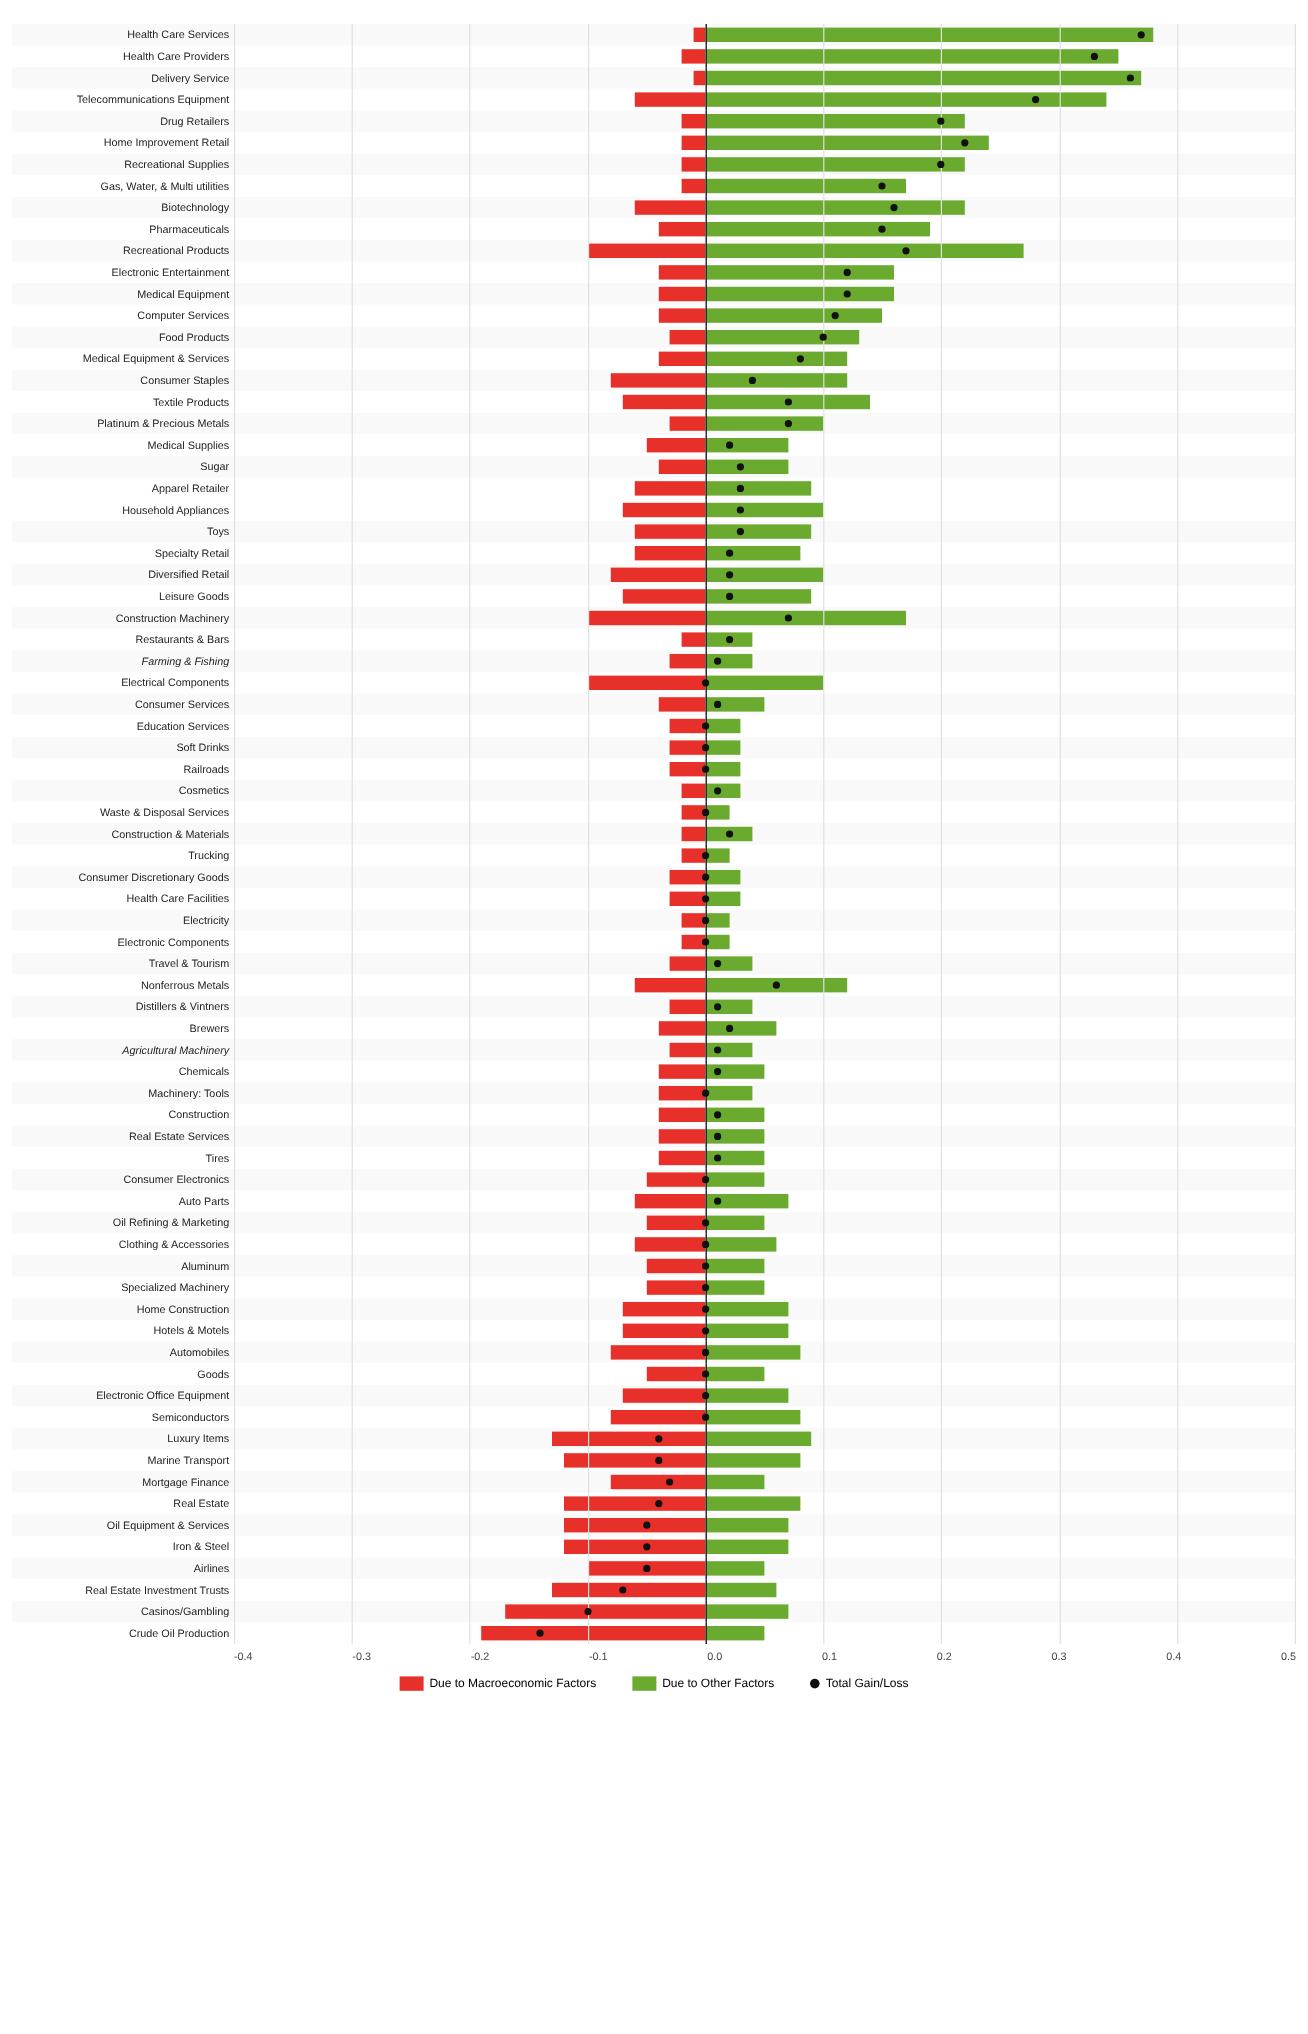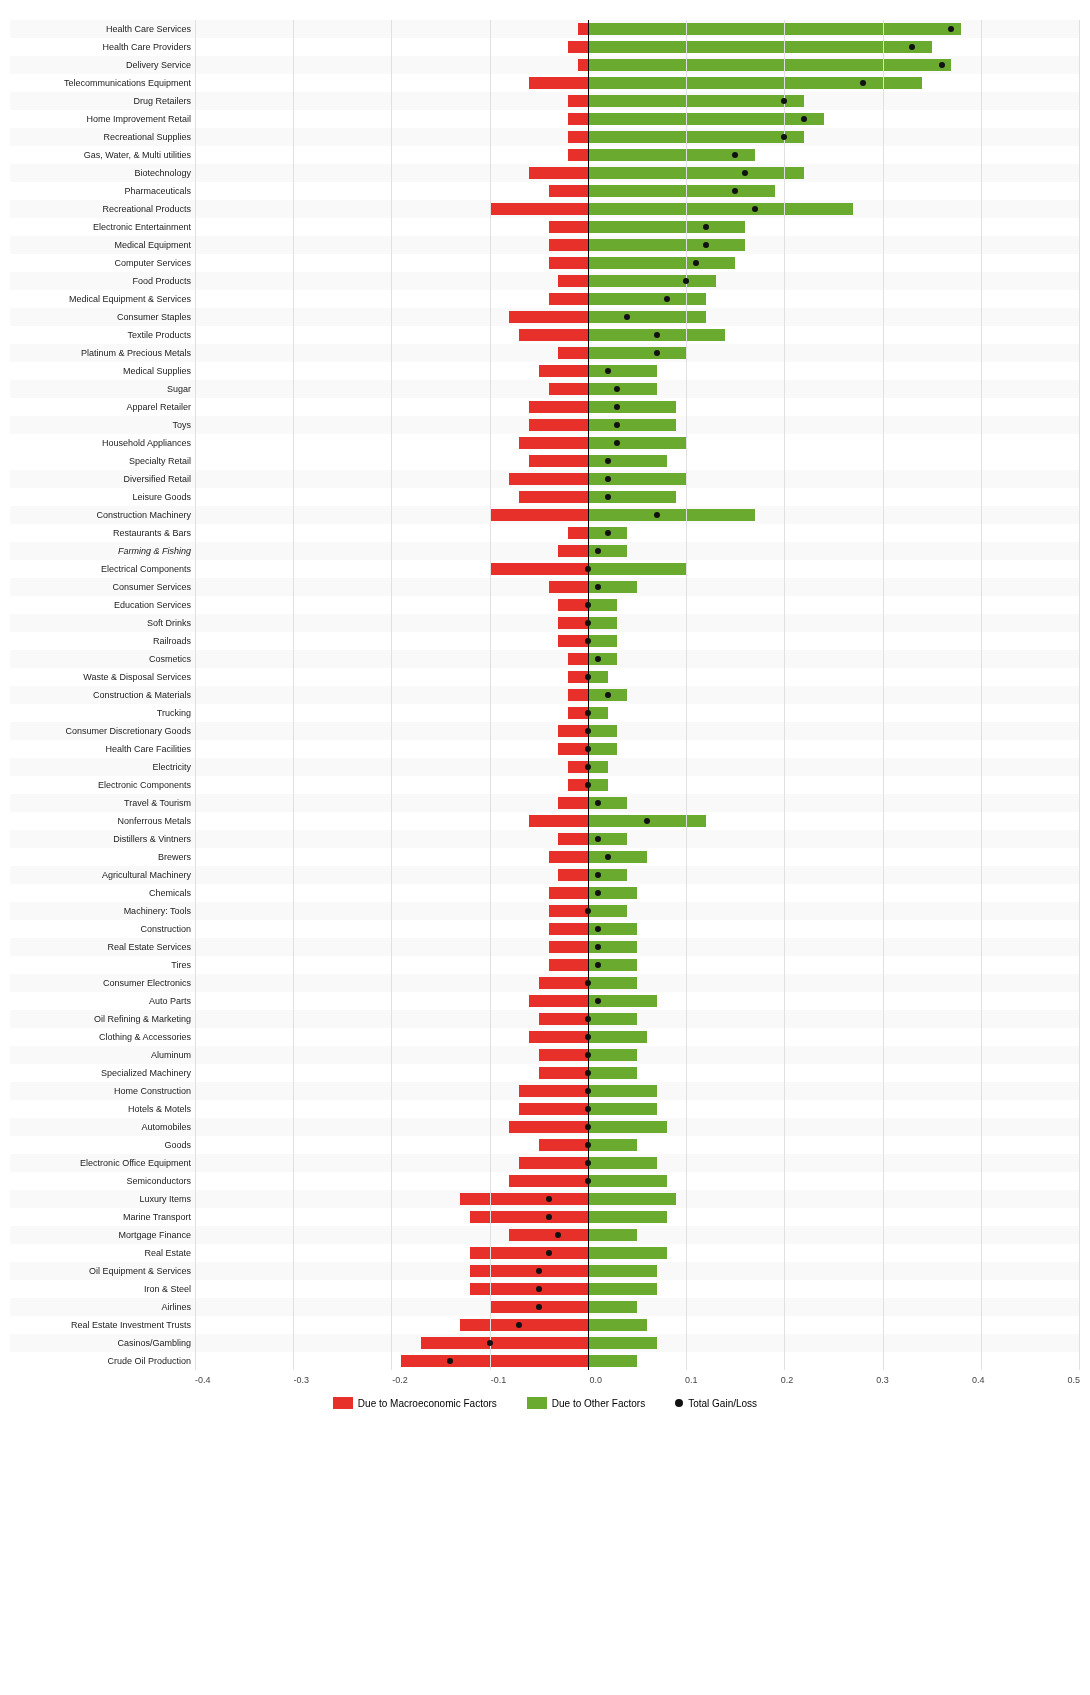--- a/index.html
+++ b/index.html
@@ -437,59 +437,59 @@
           <div class="grid-line" style="left: 66.6%;"></div>
           <div class="grid-line" style="left: 77.7%;"></div>
           <div class="grid-line" style="left: 88.8%;"></div>
           <div class="grid-line" style="left: 99.9%;"></div>
           <div class="bar-red" style="left: 37.74%; width: 6.66%;"></div>
           <div class="bar-green" style="left: 44.4%; width: 9.99%;"></div>
           <div class="zero-line" style="left: 44.4%;"></div>
           <div class="dot" style="left: calc(47.73% - 3px);"></div>
         </div>
       </div>
+      <div class="row" style="background: rgb(255, 255, 255);">
+        <div class="label">Household Appliances</div>
+        <div class="bar-area" style="position: relative;">
+          <div class="grid-line" style="left: -7.10543e-15%;"></div>
+          <div class="grid-line" style="left: 11.1%;"></div>
+          <div class="grid-line" style="left: 22.2%;"></div>
+          <div class="grid-line" style="left: 33.3%;"></div>
+          <div class="grid-line" style="left: 44.4%;"></div>
+          <div class="grid-line" style="left: 55.5%;"></div>
+          <div class="grid-line" style="left: 66.6%;"></div>
+          <div class="grid-line" style="left: 77.7%;"></div>
+          <div class="grid-line" style="left: 88.8%;"></div>
+          <div class="grid-line" style="left: 99.9%;"></div>
+          <div class="bar-red" style="left: 36.63%; width: 7.77%;"></div>
+          <div class="bar-green" style="left: 44.4%; width: 11.1%;"></div>
+          <div class="zero-line" style="left: 44.4%;"></div>
+          <div class="dot" style="left: calc(47.73% - 3px);"></div>
+        </div>
+      </div>
       <div class="row" style="background: rgb(249, 249, 249);">
         <div class="label">Toys</div>
         <div class="bar-area" style="position: relative;">
           <div class="grid-line" style="left: -7.10543e-15%;"></div>
           <div class="grid-line" style="left: 11.1%;"></div>
           <div class="grid-line" style="left: 22.2%;"></div>
           <div class="grid-line" style="left: 33.3%;"></div>
           <div class="grid-line" style="left: 44.4%;"></div>
           <div class="grid-line" style="left: 55.5%;"></div>
           <div class="grid-line" style="left: 66.6%;"></div>
           <div class="grid-line" style="left: 77.7%;"></div>
           <div class="grid-line" style="left: 88.8%;"></div>
           <div class="grid-line" style="left: 99.9%;"></div>
           <div class="bar-red" style="left: 37.74%; width: 6.66%;"></div>
           <div class="bar-green" style="left: 44.4%; width: 9.99%;"></div>
           <div class="zero-line" style="left: 44.4%;"></div>
           <div class="dot" style="left: calc(47.73% - 3px);"></div>
         </div>
       </div>
       <div class="row" style="background: rgb(255, 255, 255);">
-        <div class="label">Household Appliances</div>
-        <div class="bar-area" style="position: relative;">
-          <div class="grid-line" style="left: -7.10543e-15%;"></div>
-          <div class="grid-line" style="left: 11.1%;"></div>
-          <div class="grid-line" style="left: 22.2%;"></div>
-          <div class="grid-line" style="left: 33.3%;"></div>
-          <div class="grid-line" style="left: 44.4%;"></div>
-          <div class="grid-line" style="left: 55.5%;"></div>
-          <div class="grid-line" style="left: 66.6%;"></div>
-          <div class="grid-line" style="left: 77.7%;"></div>
-          <div class="grid-line" style="left: 88.8%;"></div>
-          <div class="grid-line" style="left: 99.9%;"></div>
-          <div class="bar-red" style="left: 36.63%; width: 7.77%;"></div>
-          <div class="bar-green" style="left: 44.4%; width: 11.1%;"></div>
-          <div class="zero-line" style="left: 44.4%;"></div>
-          <div class="dot" style="left: calc(47.73% - 3px);"></div>
-        </div>
-      </div>
-      <div class="row" style="background: rgb(255, 255, 255);">
         <div class="label">Specialty Retail</div>
         <div class="bar-area" style="position: relative;">
           <div class="grid-line" style="left: -7.10543e-15%;"></div>
           <div class="grid-line" style="left: 11.1%;"></div>
           <div class="grid-line" style="left: 22.2%;"></div>
           <div class="grid-line" style="left: 33.3%;"></div>
           <div class="grid-line" style="left: 44.4%;"></div>
           <div class="grid-line" style="left: 55.5%;"></div>
           <div class="grid-line" style="left: 66.6%;"></div>
           <div class="grid-line" style="left: 77.7%;"></div>
@@ -913,21 +913,21 @@
           <div class="grid-line" style="left: 77.7%;"></div>
           <div class="grid-line" style="left: 88.8%;"></div>
           <div class="grid-line" style="left: 99.9%;"></div>
           <div class="bar-red" style="left: 39.96%; width: 4.44%;"></div>
           <div class="bar-green" style="left: 44.4%; width: 6.66%;"></div>
           <div class="zero-line" style="left: 44.4%;"></div>
           <div class="dot" style="left: calc(46.62% - 3px);"></div>
         </div>
       </div>
       <div class="row" style="background: rgb(249, 249, 249);">
-        <div class="label" style=" text-align: right;">Agricultural Machinery</div>
+        <div class="label" style="font-style: italic; text-align: right;">Agricultural Machinery</div>
         <div class="bar-area" style="position: relative;">
           <div class="grid-line" style="left: -7.10543e-15%;"></div>
           <div class="grid-line" style="left: 11.1%;"></div>
           <div class="grid-line" style="left: 22.2%;"></div>
           <div class="grid-line" style="left: 33.3%;"></div>
           <div class="grid-line" style="left: 44.4%;"></div>
           <div class="grid-line" style="left: 55.5%;"></div>
           <div class="grid-line" style="left: 66.6%;"></div>
           <div class="grid-line" style="left: 77.7%;"></div>
           <div class="grid-line" style="left: 88.8%;"></div>

